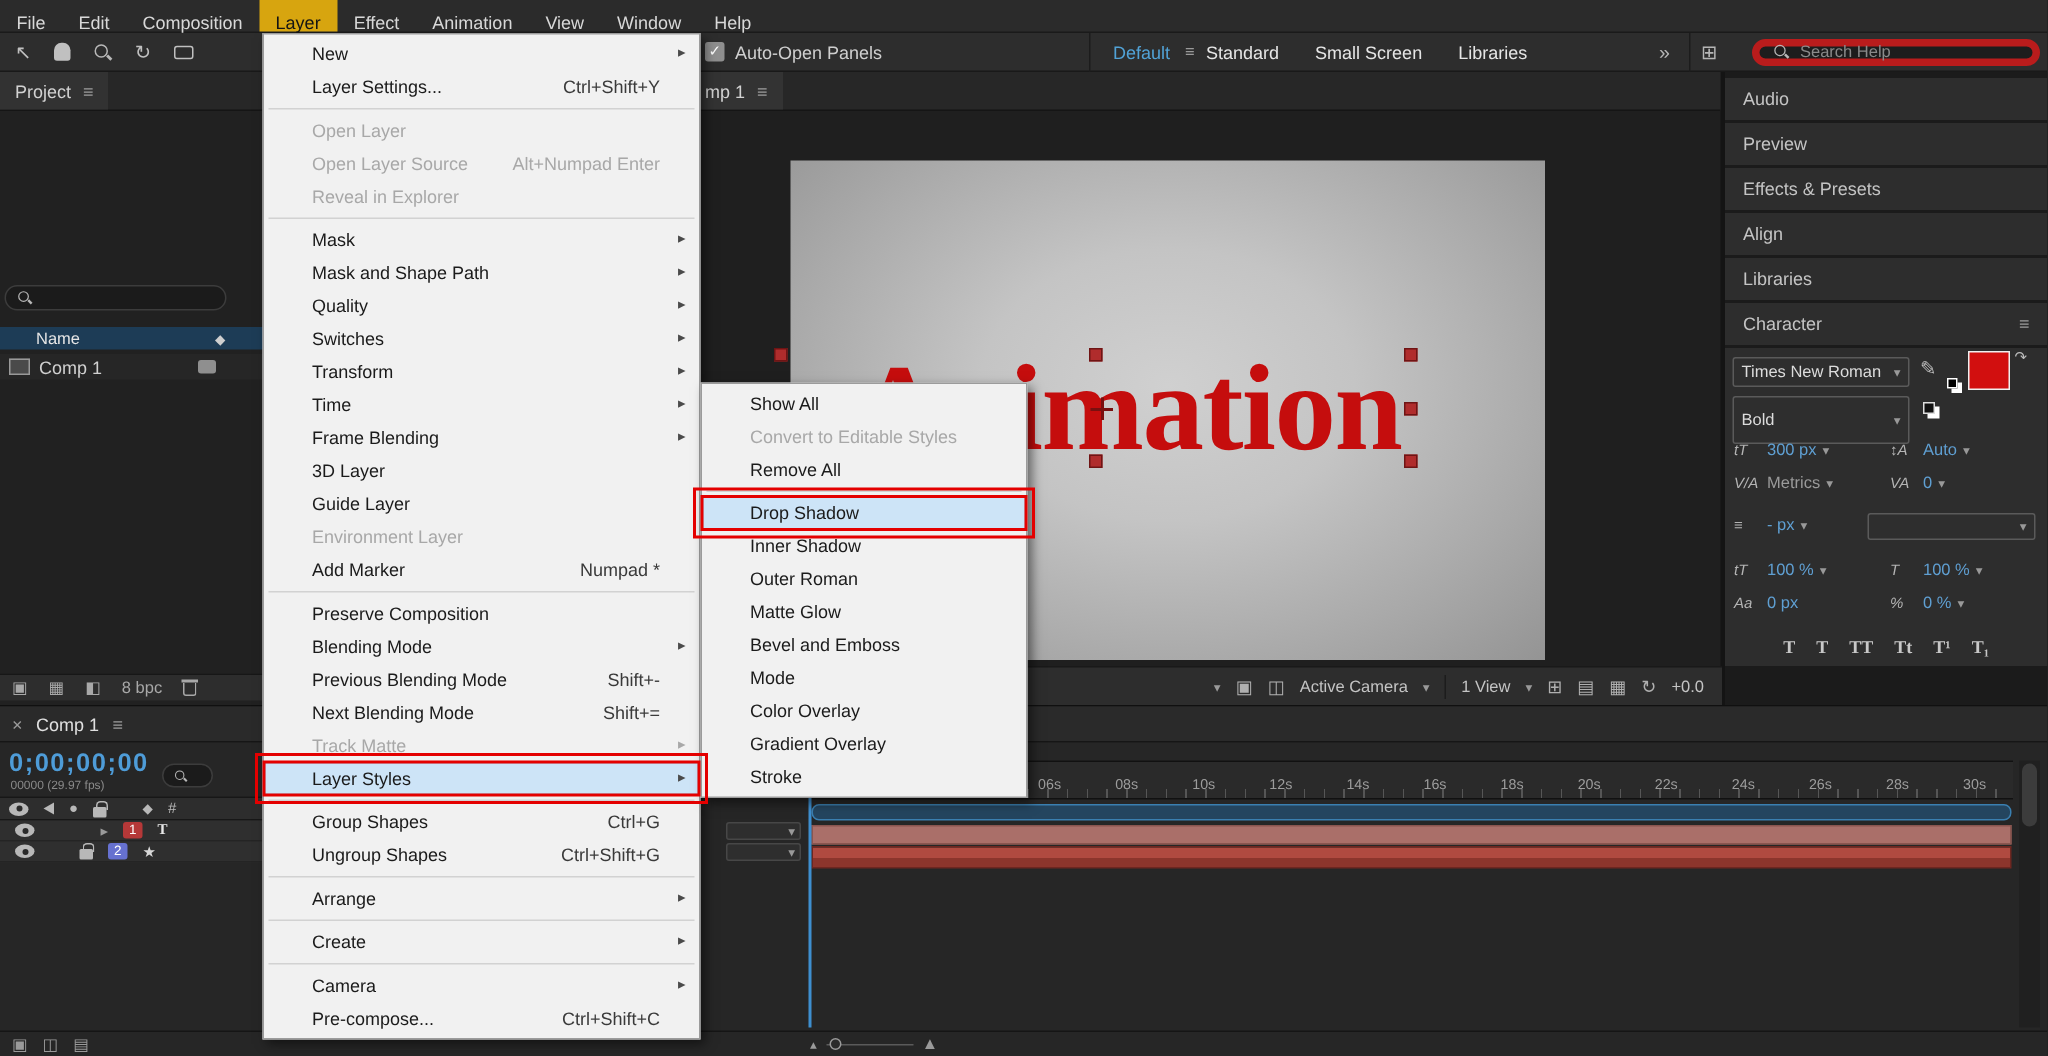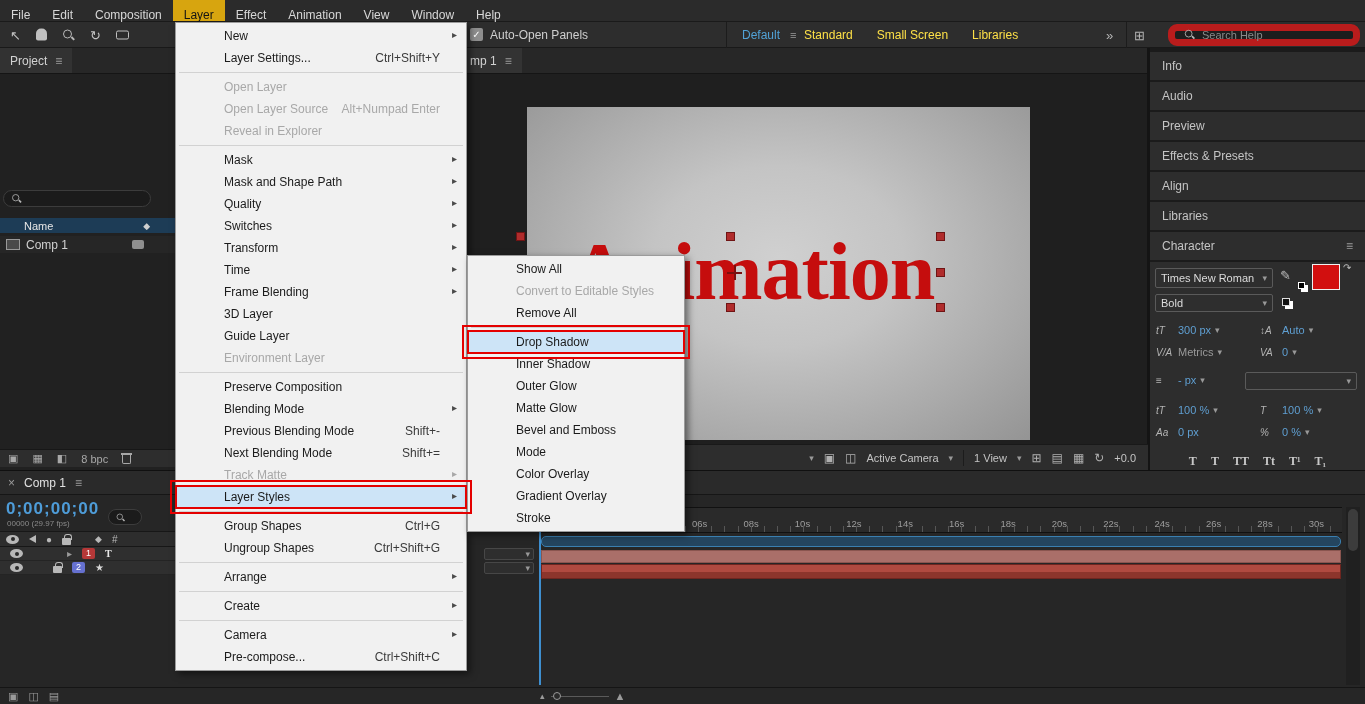--- a/index.html
+++ b/index.html
@@ -13,26 +13,26 @@
 
 
 .toolbar{position:absolute;left:0;top:22px;width:100%;height:26px;background:#2d2d2d;border-bottom:1px solid #191919}
 .toolbar>*{position:absolute;top:50%;transform:translateY(-50%)}
 .t-tools{left:10px;display:flex;gap:15px;align-items:center;color:#c0c0c0;font-size:13px}
 .tb-sep{width:1px;height:26px;background:#1c1c1c;top:0;transform:none}
 .chk-wrap{left:470px;display:flex;align-items:center;gap:7px}
 .cb{width:13px;height:13px;background:#8f8f8f;border-radius:2px;color:#fff;font-size:10px;line-height:13px;text-align:center}
 .chk-label{color:#cfcfcf}
 .workspaces{left:742px;display:flex;gap:24px;align-items:flex-end}
-.ws{color:#fde047}
+.ws{color:#e5e5e5}
 .ws.active{color:#51a2d6}
 .ws-ham{color:#9a9a9a;font-size:11px}
 .ovf{left:1106px;color:#b5b5b5;font-size:13px}
 .grid-btn{left:1134px;color:#b5b5b5;font-size:13px}
-.help-search{left:1168px;width:192px;height:18px;border-radius:9px;background:#1d1d1d;border:7px solid #b91c1c;display:flex;align-items:center;padding:4px 8px;gap:6px}
+.help-search{left:1168px;width:192px;height:18px;border-radius:9px;background:#1d1d1d;border:5px solid #b91c1c;display:flex;align-items:center;padding:4px 8px;gap:6px}
 .hs-input{background:transparent;border:none;outline:none;color:#cfcfcf;font-size:11px;width:140px;font-family:"Liberation Sans",sans-serif}
 .hs-input::placeholder{color:#8a8a8a}
 
 
 .mag{position:relative;width:13px;height:13px;display:inline-block}
 .mag::before{content:"";position:absolute;left:1px;top:1px;width:7px;height:7px;border:1.5px solid #b8b8b8;border-radius:50%}
 .mag::after{content:"";position:absolute;left:9px;top:9px;width:4px;height:1.5px;background:#b8b8b8;transform:rotate(45deg)}
 .eye{position:relative;width:13px;height:9px;display:inline-block}
 .eye::before{content:"";position:absolute;inset:0;border-radius:50%;background:#b8b8b8}
 .eye::after{content:"";position:absolute;left:4.5px;top:2.5px;width:4px;height:4px;border-radius:50%;background:#2a2a2a}
@@ -121,21 +121,21 @@
 .tl-bottom{position:absolute;left:0;top:216px;width:100%;height:18px;background:#262626;border-top:1px solid #151515;display:flex;align-items:center;color:#9a9a9a}
 .tlb-icons{display:flex;gap:10px;padding-left:8px;font-size:11px}
 .zoomctl{position:absolute;left:540px;top:219px;display:flex;align-items:center;gap:6px;color:#9a9a9a}
 .zoom-track{width:58px;height:1px;background:#5a5a5a;position:relative}
 .zoom-knob{position:absolute;left:2px;top:-4px;width:8px;height:8px;border:1px solid #9a9a9a;border-radius:50%;background:#2a2a2a}
 
 
 .menu-popup{position:absolute;background:#f1f1f1;border:1px solid #9b9b9b;box-shadow:3px 3px 7px rgba(0,0,0,.5);padding:2px 0;font-size:12px;color:#1b1b1b}
 .layer-menu{left:175px;top:22px;width:292px}
 .styles-menu{left:467px;top:255px;width:218px}
-.menu-item{position:relative;height:22px;display:flex;align-items:center;padding:0 26px 0 48px}
+.menu-item{position:relative;height:22px;display:flex;align-items:center;padding:0 26px 0 32px}
 .mi-label{white-space:nowrap}
 .mi-shortcut{margin-left:auto;color:#3a3a3a;white-space:nowrap}
 .mi-arrow{position:absolute;right:9px;top:4px;color:#4a4a4a;font-size:10px;visibility:hidden}
 .has-submenu .mi-arrow{visibility:visible}
 .menu-item.disabled .mi-label,.menu-item.disabled .mi-shortcut,.menu-item.disabled .mi-arrow{color:#a8a8a8}
 .menu-item.highlighted{background:#cde4f7;box-shadow:inset 0 0 0 1px #9fc9ea}
 .menu-item.separator{height:7px;padding:0}
 .menu-item.separator::after{content:"";position:absolute;left:3px;right:3px;top:3px;height:1px;background:#d2d2d2}
 .menu-item.annotated::after{content:"";position:absolute;inset:-1px;border:2px solid #e40000;z-index:100;pointer-events:none}
 .menu-item.annotated::before{content:"";position:absolute;inset:-6px;border:2px solid #e40000;z-index:100;pointer-events:none}
@@ -262,21 +262,20 @@
   <span class="cbb-ic">⊞</span>
   <span class="cbb-ic">▤</span>
   <span class="cbb-ic">▦</span>
   <span class="cbb-ic">↻</span>
   <span>+0.0</span>
 </div>
 
 <div class="right-stack">
   <div class="rp-headers">
 
-      <div class="panel-header">Info</div>
 
       <div class="panel-header">Audio</div>
 
       <div class="panel-header">Preview</div>
 
       <div class="panel-header">Effects &amp; Presets</div>
 
       <div class="panel-header">Align</div>
 
       <div class="panel-header">Libraries</div>
@@ -287,21 +286,21 @@
   </div>
   <div class="char-body">
     <div class="char-select" style="left:5px;top:6px;width:118px;height:20px">
       <span>Times New Roman</span>
       <span class="caret">▾</span>
     </div>
     <span class="eyedrop">✎</span>
     <span class="bw-mini"></span>
     <div class="fill-swatch"></div>
     <span class="swap-ic">↷</span>
-    <div class="char-select" style="left:5px;top:32px;width:118px;height:18px">
+    <div class="char-select" style="left:5px;top:32px;width:118px;height:32px">
       <span>Bold</span>
       <span class="caret">▾</span>
     </div>
     <span class="bw2"></span>
 
     <div class="char-row" style="left:6px;top:62px">
       <span class="ci">tT</span>
       <span class="cv">300 px</span>
       <span class="caret">▾</span>
     </div>
@@ -558,20 +557,25 @@
       <span class="mi-shortcut"></span>
 
     </div>
 
     <div class="menu-item disabled">
       <span class="mi-label">Environment Layer</span>
       <span class="mi-shortcut"></span>
 
     </div>
 
+    <div class="menu-item">
+      <span class="mi-label">Add Marker</span>
+      <span class="mi-shortcut">Numpad *</span>
+
+    </div>
 
     <div class="menu-item separator">
       
       
       
     </div>
 
     <div class="menu-item">
       <span class="mi-label">Preserve Composition</span>
       <span class="mi-shortcut"></span>
@@ -702,21 +706,21 @@
 
     </div>
 
     <div class="menu-item">
       <span class="mi-label">Inner Shadow</span>
       <span class="mi-shortcut"></span>
 
     </div>
 
     <div class="menu-item">
-      <span class="mi-label">Outer Glow</span>
+      <span class="mi-label">Outer Roman</span>
       <span class="mi-shortcut"></span>
 
     </div>
 
     <div class="menu-item">
       <span class="mi-label">Matte Glow</span>
       <span class="mi-shortcut"></span>
 
     </div>
 

